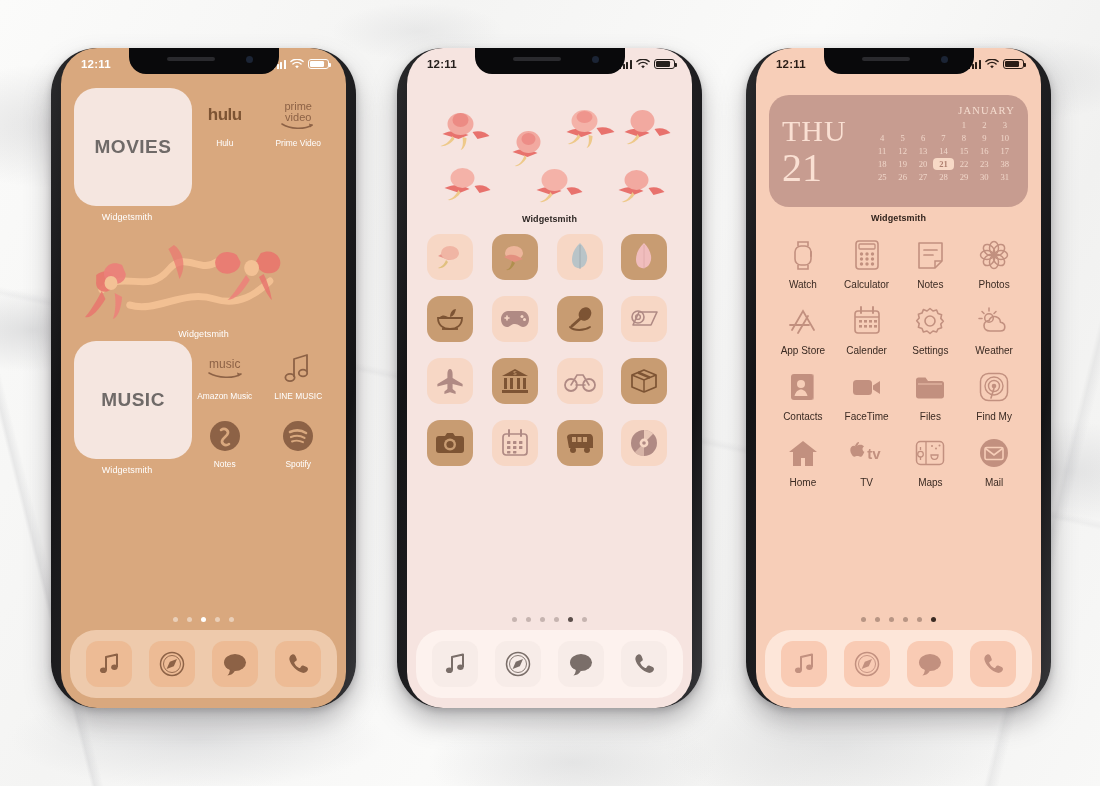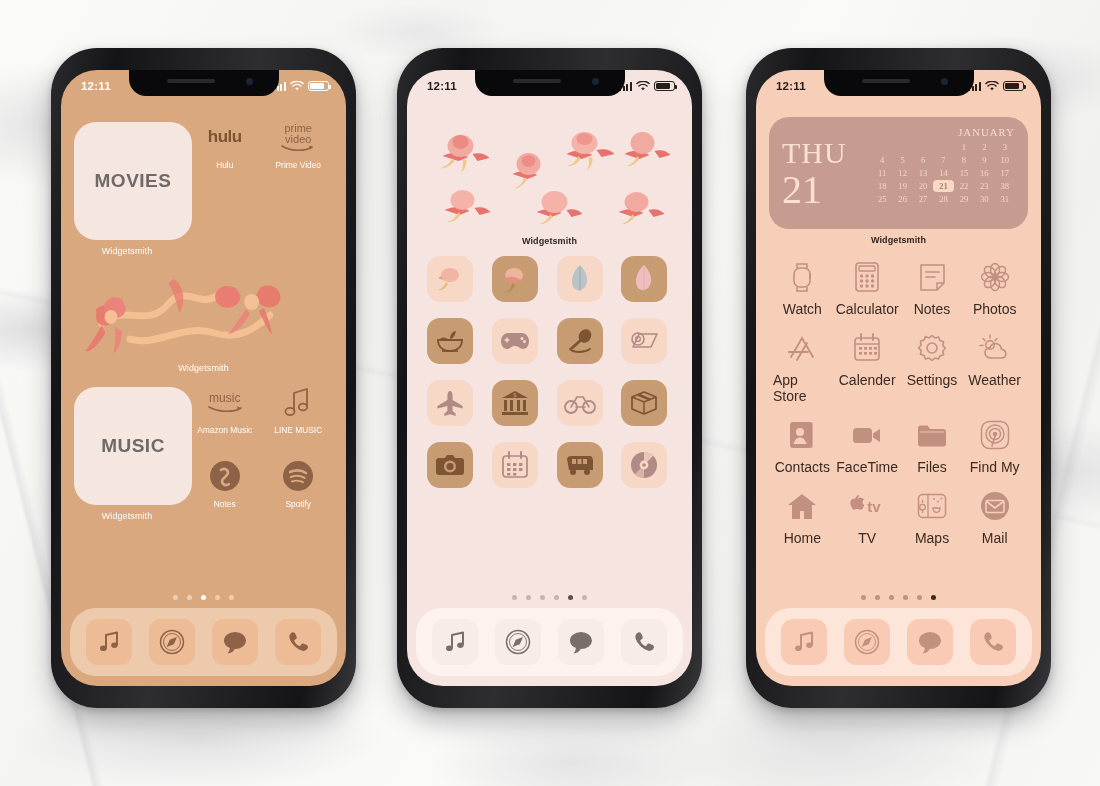--- a/index.html
+++ b/index.html
@@ -29,21 +29,21 @@
       linear-gradient(76deg, transparent 0 7%, rgba(168,169,174,.20) 7.3%, transparent 8%),
       linear-gradient(104deg, transparent 0 91%, rgba(170,171,176,.16) 91.4%, transparent 92.2%),
       linear-gradient(12deg, transparent 0 48%, rgba(175,176,180,.10) 48.4%, transparent 49%);
   }
 
   
   .phone {
     position: absolute; top: 48px; width: 305px; height: 660px;
     border-radius: 46px;
     background: linear-gradient(100deg,#2b2b2d 0%, #141416 16%, #2e2e31 50%, #141416 86%, #39393c 100%);
-    padding: 22px 10px;
+    padding: 0 10px;
     box-shadow: 0 14px 26px rgba(90,88,92,.40), 0 3px 7px rgba(80,78,82,.30);
   }
   #phone-1 { left: 51px; }
   #phone-2 { left: 397px; }
   #phone-3 { left: 746px; }
 
   .screen {
     position: relative; width: 100%; height: 100%;
     border-radius: 36px; overflow: hidden;
   }
@@ -87,21 +87,21 @@
   .dots span.on { opacity: 1; }
   .dock { position: absolute; bottom: 10px; left: 9px; right: 9px; height: 68px;
           border-radius: 26px; display: flex; align-items: center;
           justify-content: space-around; padding: 0 8px; }
   .dock-tile { width: 46px; height: 46px; border-radius: 12px; display:flex; align-items:center; justify-content:center; }
 
   
   #p1 { background: #d9a87e; color: #fff; }
   #p1 .statusbar { color: #ffffff; }
   .p1-sec { display: flex; padding: 0 13px; gap: 10px; }
-  .p1-widget { width: 106px; margin-top: 12px; }
+  .p1-widget { width: 106px; }
   .p1-wbox { width: 118px; height: 118px; border-radius: 22px; background: #f5e6e0;
              display:flex; align-items:center; justify-content:center; }
   .p1-wbox span { font-size: 19px; font-weight: bold; color: #6f6a68; letter-spacing: .5px; }
   .p1-grid { flex: 1; display: grid; grid-template-columns: 1fr 1fr; gap: 2px 4px; }
   .p1-app { display:flex; flex-direction:column; align-items:center; justify-content:flex-end; height: 60px; }
   .p1-icon { height: 40px; display:flex; align-items:center; justify-content:center; color:#8d6246; }
   .p1-label { font-size: 8.4px; color:#fff; margin-top: 3px; }
   .ribbon-w { margin: 13px 13px 0; height: 98px; position: relative; }
   .p1-dock { background: rgba(250,222,200,.62); }
   .p1-dock .dock-tile { background: rgba(236,185,144,.85); color: #8d6246; }
@@ -128,21 +128,21 @@
   .cal-dow { font-size: 30px; letter-spacing: 1px; line-height: 1; }
   .cal-num { font-size: 40px; line-height: 1; margin-top: 2px; }
   .cal-right { flex: 1; font-family: "Liberation Serif", serif; color: #f4dccf; }
   .cal-month { text-align: right; font-size: 10.5px; letter-spacing: 1.2px; margin-bottom: 3px; }
   .cal-grid { display: grid; grid-template-columns: repeat(7, 1fr); gap: 1px 0; }
   .cal-grid div { font-size: 8.6px; text-align: center; padding: 1px 0; opacity:.92; }
   .cal-grid div.today { background: #f7d9c6; color: #b08070; border-radius: 4px; font-weight: bold; opacity:1; }
   .p3-grid { margin: 13px 17px 0; display: grid; grid-template-columns: repeat(4,1fr); gap: 12px 4px; }
   .p3-app { display:flex; flex-direction:column; align-items:center; gap: 5px; }
   .p3-icon { height: 38px; display:flex; align-items:center; justify-content:center; color: #c2907f; }
-  .p3-label { font-size: 14px; color: #3a2a22; }
+  .p3-label { font-size: 10px; color: #3a2a22; }
   .p3-dock { background: rgba(253,233,221,.9); }
   .p3-dock .dock-tile { background: #f9cbb4; color: #c2907f; }
 </style>
 </head>
 <body>
 
 <div id="marble"></div>
 
 <div class="phone" id="phone-1">
   <div class="screen" id="p1">

